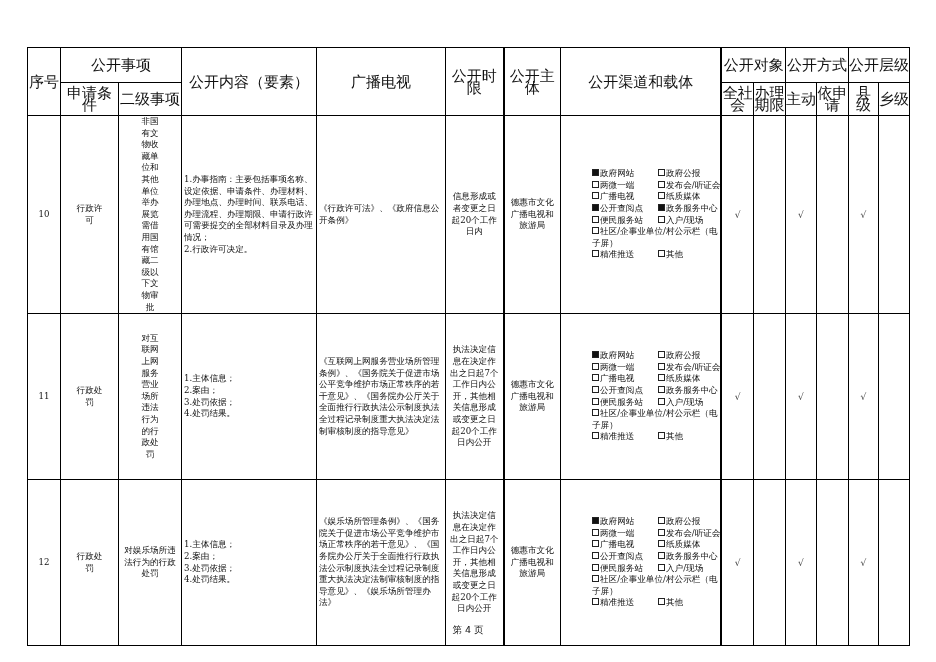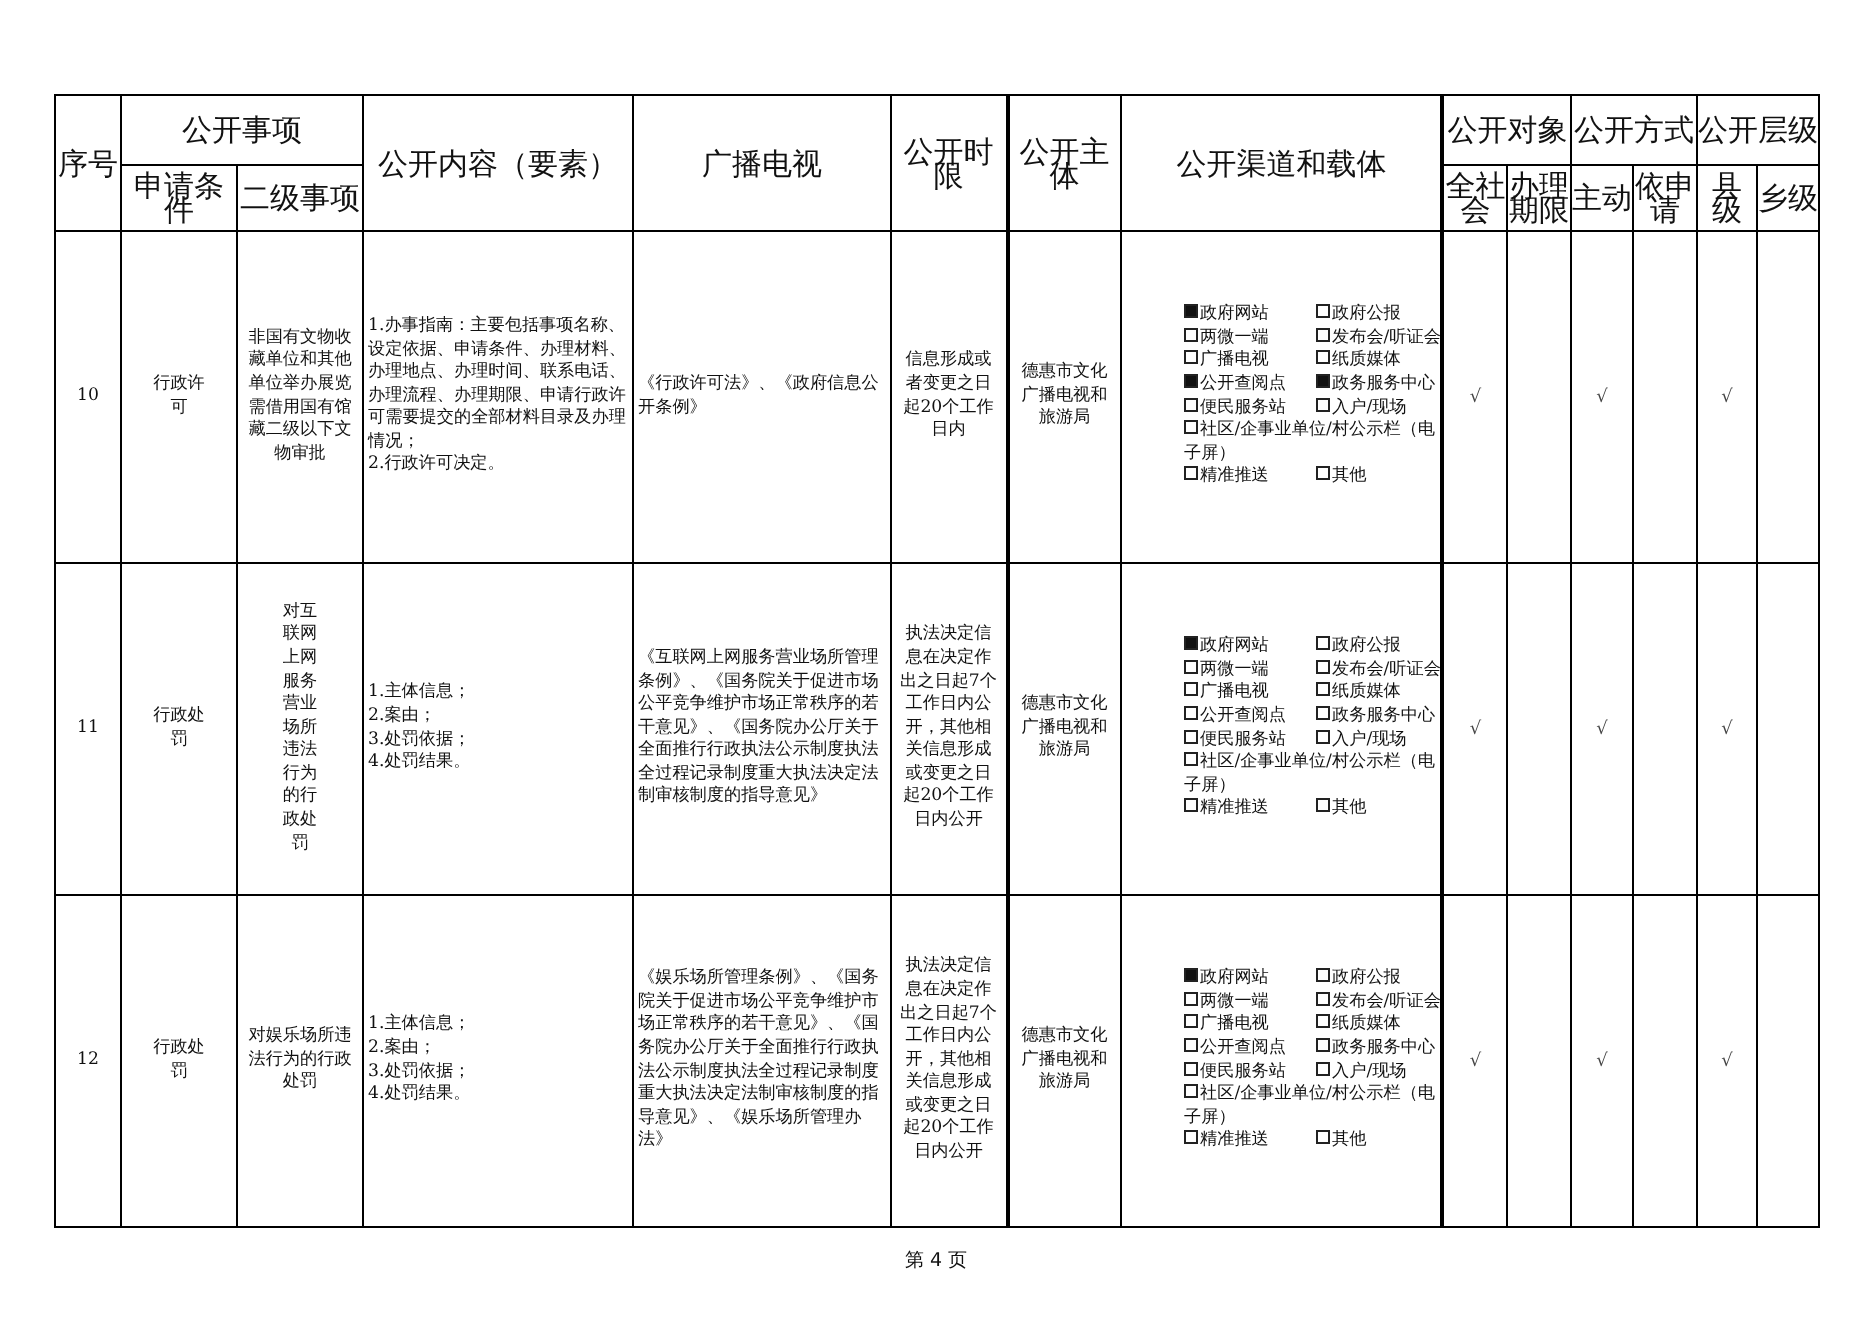--- a/index.html
+++ b/index.html
@@ -62,21 +62,21 @@
     <td class="hdr">办理期限</td>
     <td class="hdr">主动</td>
     <td class="hdr">依申请</td>
     <td class="hdr">县级</td>
     <td class="hdr">乡级</td>
   </tr>
 
   <tr style="height:166px">
         <td class="cell center">10</td>
         <td class="cell center" style="padding: 0px 12px;">行政许可</td>
-        <td class="cell center" style="padding: 0px 2px;">非国有文物收藏单位和其他单位举办展览需借用国有馆藏二级以下文物审批</td>
+        <td class="cell center" style="padding: 0px 19px;">非国有文物收藏单位和其他单位举办展览需借用国有馆藏二级以下文物审批</td>
         <td class="cell left" style="white-space: pre-line;">1.办事指南：主要包括事项名称、设定依据、申请条件、办理材料、办理地点、办理时间、联系电话、办理流程、办理期限、申请行政许可需要提交的全部材料目录及办理情况；
 2.行政许可决定。</td>
         <td class="cell left">《行政许可法》、《政府信息公开条例》</td>
         <td class="cell center" style="padding: 0px 3px;">信息形成或者变更之日起20个工作日内</td>
         <td class="cell center bl-thick" style="padding: 0px 2px;">德惠市文化广播电视和旅游局</td>
         <td class="channels">
           <div class="ch-row"><span class="ch c1"><span class="box on"></span><span>政府网站</span></span><span class="ch"><span class="box"></span><span>政府公报</span></span></div>
           <div class="ch-row"><span class="ch c1"><span class="box"></span><span>两微一端</span></span><span class="ch"><span class="box"></span><span>发布会/听证会</span></span></div>
           <div class="ch-row"><span class="ch c1"><span class="box"></span><span>广播电视</span></span><span class="ch"><span class="box"></span><span>纸质媒体</span></span></div>
           <div class="ch-row"><span class="ch c1"><span class="box on"></span><span>公开查阅点</span></span><span class="ch"><span class="box on"></span><span>政务服务中心</span></span></div>

